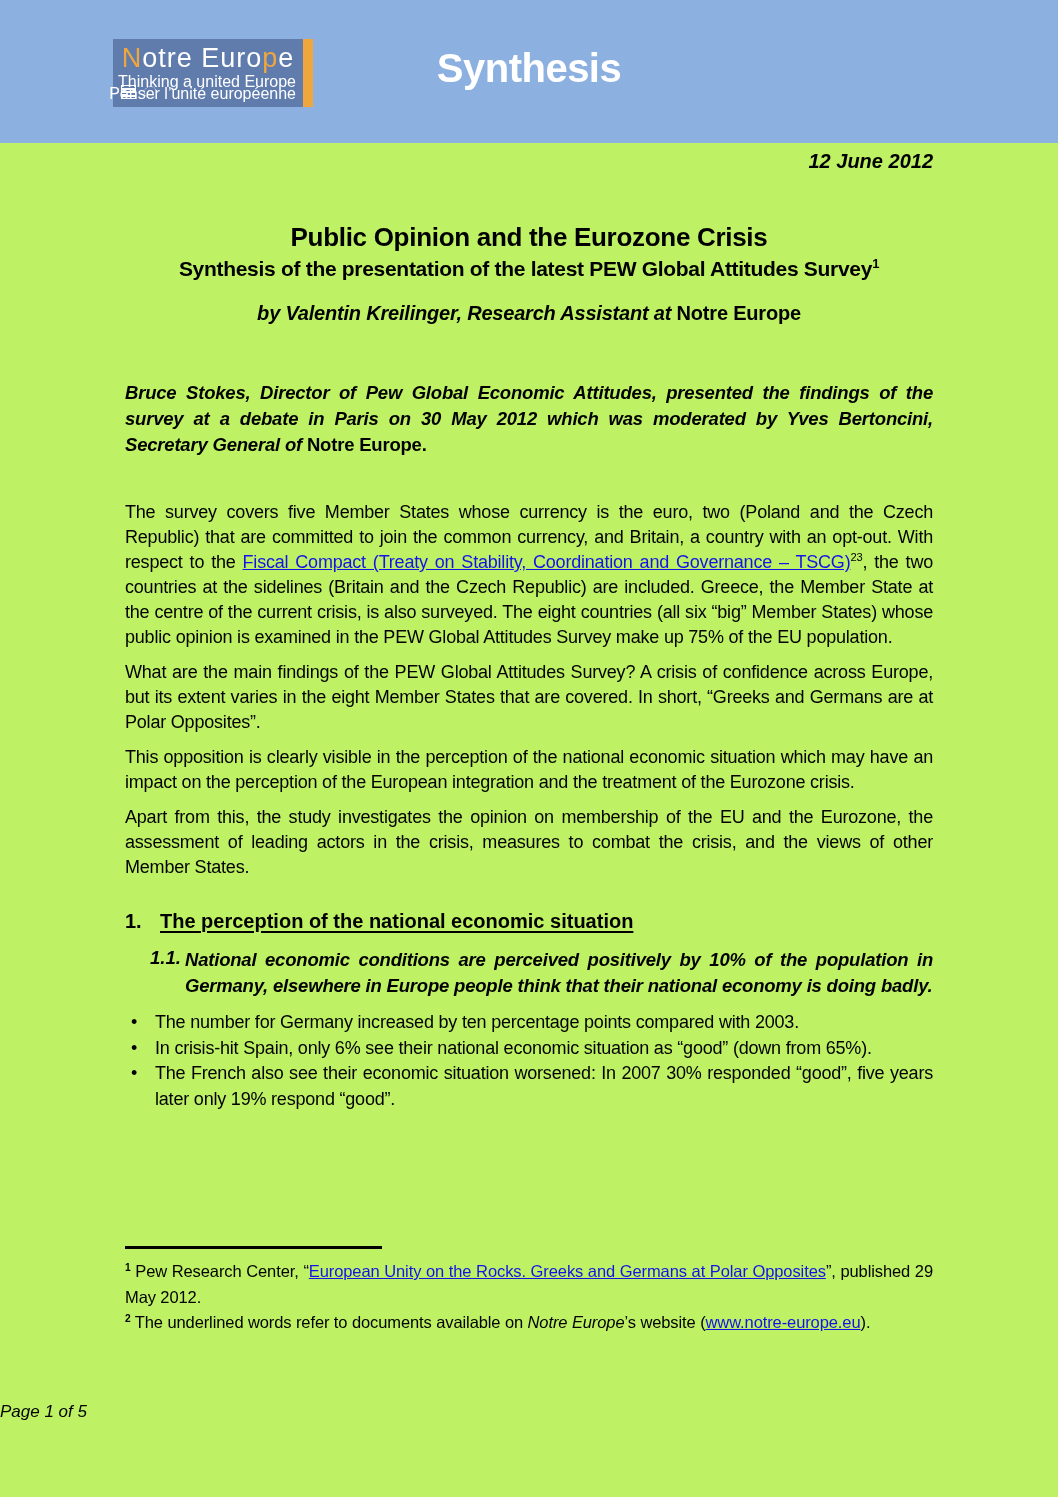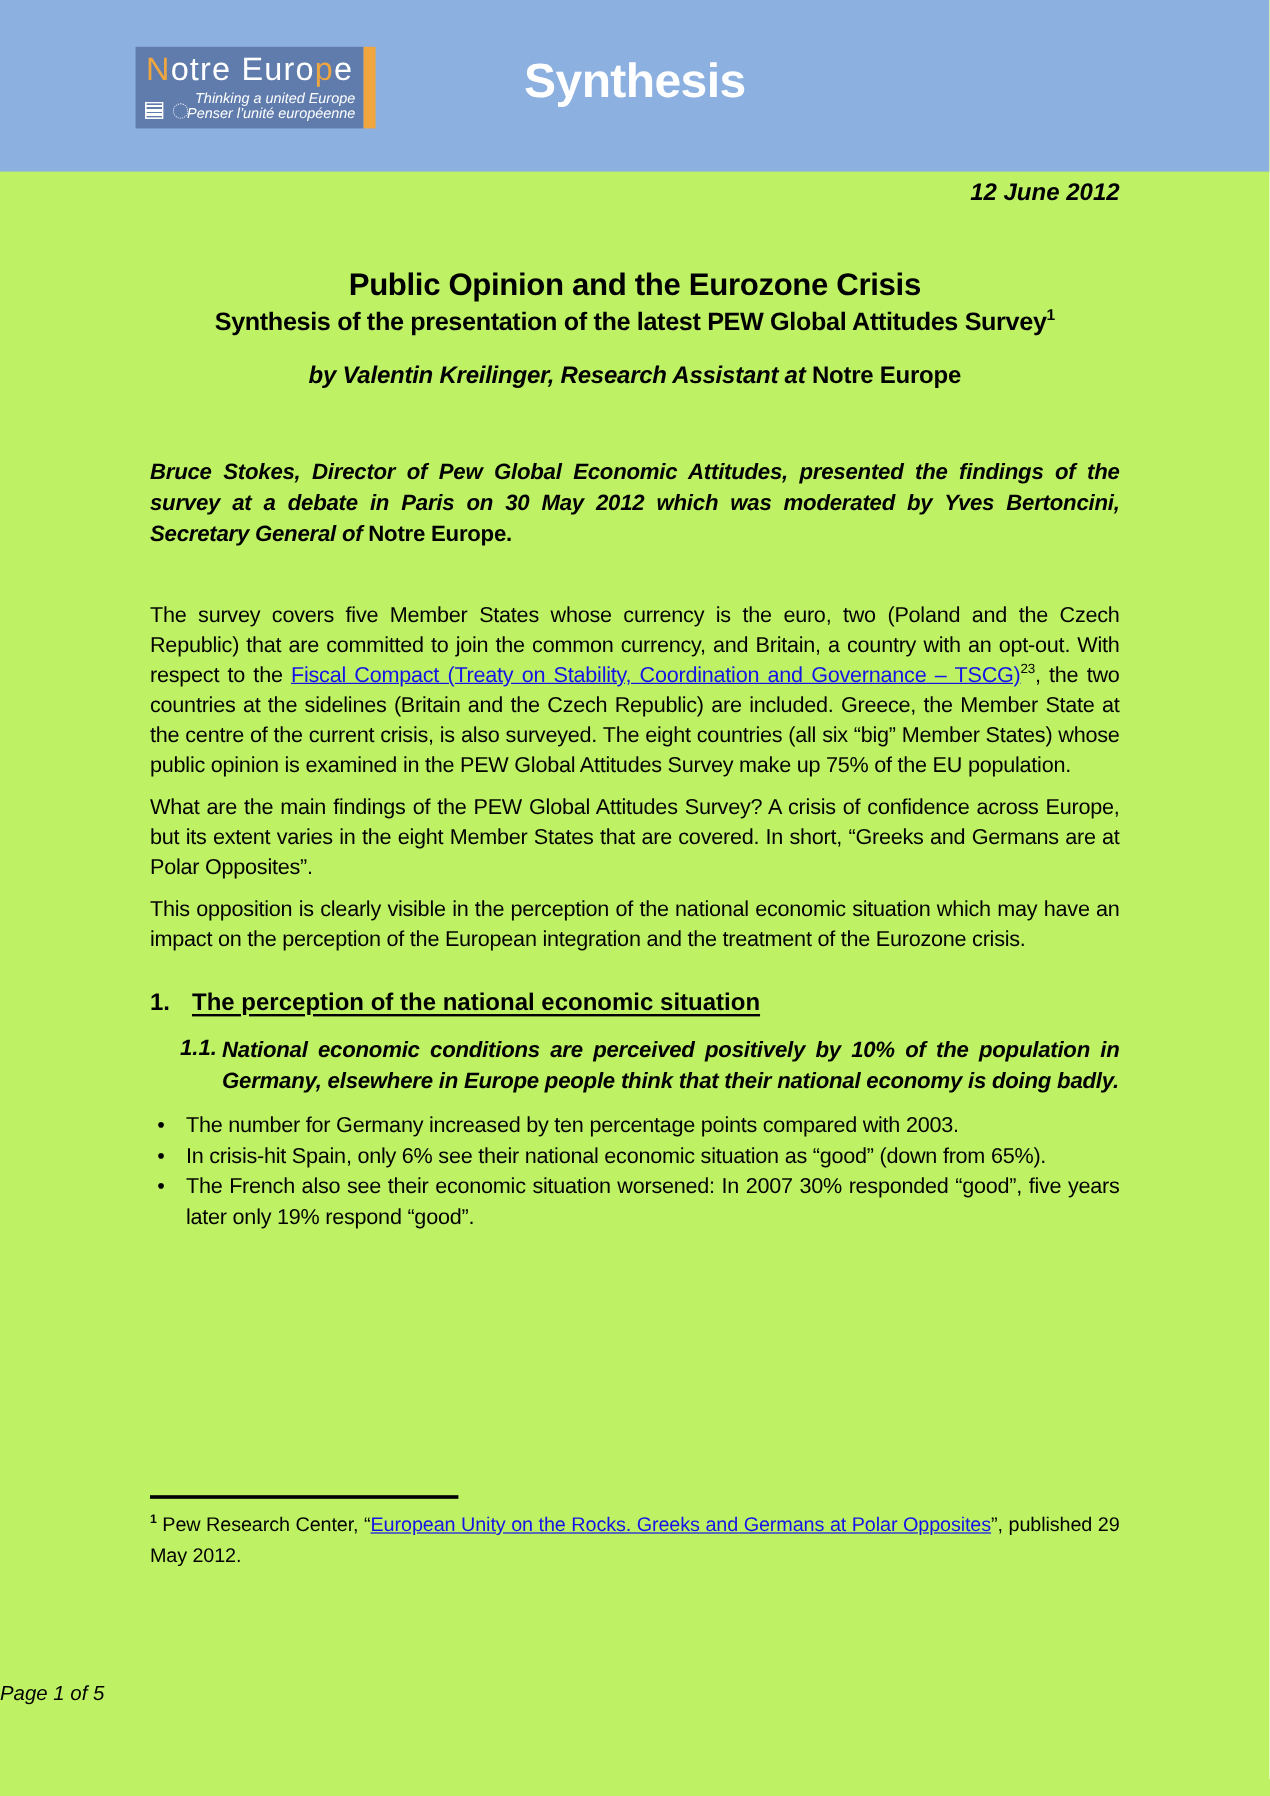--- a/index.html
+++ b/index.html
@@ -17,21 +17,21 @@
     background:#5F7CAD; color:#fff;
   }
   .logo-bar { position:absolute; left:303px; top:39px; width:10px; height:68px; background:#EFA63E; }
   .logo-name {
     position:absolute; top:4px; left:0; width:100%; text-align:center;
     font-size:27px; font-weight:400; letter-spacing:1px; white-space:nowrap;
   }
   .logo-name .accent { color:#EFA63E; }
   .logo-taglines {
     position:absolute; right:7px; bottom:7px; text-align:right;
-    font-size:12px; font-style:italic; line-height:12px; color:#fff; white-space:nowrap;
+    font-size:16px; line-height:12px; color:#fff; white-space:nowrap;
   }
   .logo-icons { position:absolute; left:8px; bottom:8px; display:flex; align-items:center; gap:8px; }
   .lines-icon {
     width:15px; height:14px; background:#fff;
     background-image:repeating-linear-gradient(to bottom, #5F7CAD 0 1.5px, #ffffff 1.5px 3.5px);
     border:1px solid #fff;
   }
   .stars-icon { width:13px; height:13px; border:1.4px dotted rgba(255,255,255,0.85); border-radius:50%; }
   .synthesis-title {
     position:absolute; top:46px; left:0; width:100%; text-align:center;
@@ -124,20 +124,21 @@
     <div class="doc-subtitle"><span class="b">Synthesis of the presentation of the latest PEW Global Attitudes Survey</span><sup class="b">1</sup></div>
     <div class="doc-byline"><span class="b i">by Valentin Kreilinger, Research Assistant at </span><span class="b">Notre Europe</span></div>
   </div>
 
   <div class="body-flow">
     <p class="lead"><span class="b i">Bruce Stokes, Director of Pew Global Economic Attitudes, presented the findings of the survey at a debate in Paris on 30 May 2012 which was moderated by Yves Bertoncini, Secretary General of </span><span class="b">Notre Europe.</span></p>
 
     <p class="para first"><span>The survey covers five Member States whose currency is the euro, two (Poland and the Czech Republic) that are committed to join the common currency, and Britain, a country with an opt-out. With respect to the </span><span class="link">Fiscal Compact (Treaty on Stability, Coordination and Governance – TSCG)</span><sup>23</sup><span>, the two countries at the sidelines (Britain and the Czech Republic) are included. Greece, the Member State at the centre of the current crisis, is also surveyed. The eight countries (all six “big” Member States) whose public opinion is examined in the PEW Global Attitudes Survey make up 75% of the EU population.</span></p>
     <p class="para"><span>What are the main findings of the PEW Global Attitudes Survey? A crisis of confidence across Europe, but its extent varies in the eight Member States that are covered. In short, “Greeks and Germans are at Polar Opposites”.</span></p>
     <p class="para"><span>This opposition is clearly visible in the perception of the national economic situation which may have an impact on the perception of the European integration and the treatment of the Eurozone crisis.</span></p>
+    <p class="para"><span>Apart from this, the study investigates the opinion on membership of the EU and the Eurozone, the assessment of leading actors in the crisis, measures to combat the crisis, and the views of other Member States.</span></p>
 
     <div class="section-heading">
       <span class="section-num">1.</span>
       <span class="section-title">The perception of the national economic situation</span>
     </div>
 
     <div class="sub-heading">
       <span class="sub-num">1.1.</span>
       <span class="sub-text">National economic conditions are perceived positively by 10% of the population in Germany, elsewhere in Europe people think that their national economy is doing badly.</span>
     </div>
@@ -154,17 +155,18 @@
       <li class="bullet-item">
         <span class="bullet-glyph">•</span>
         <span class="bullet-text">The French also see their economic situation worsened: In 2007 30% responded “good”, five years later only 19% respond “good”.</span>
       </li>
     </ul>
   </div>
 
   <div class="footnotes">
     <div class="footnote-sep"></div>
     <div class="footnote"><sup>1</sup><span> Pew Research Center, “</span><span class="link">European Unity on the Rocks. Greeks and Germans at Polar Opposites</span><span>”, published 29 May 2012.</span></div>
+    <div class="footnote"><sup>2</sup><span> The underlined words refer to documents available on </span><span class="i">Notre Europe</span><span>’s website (</span><span class="link">www.notre-europe.eu</span><span>).</span></div>
   </div>
 
   <div class="page-footer">Page 1 of 5</div>
 
 </div>
 
 </body></html>

